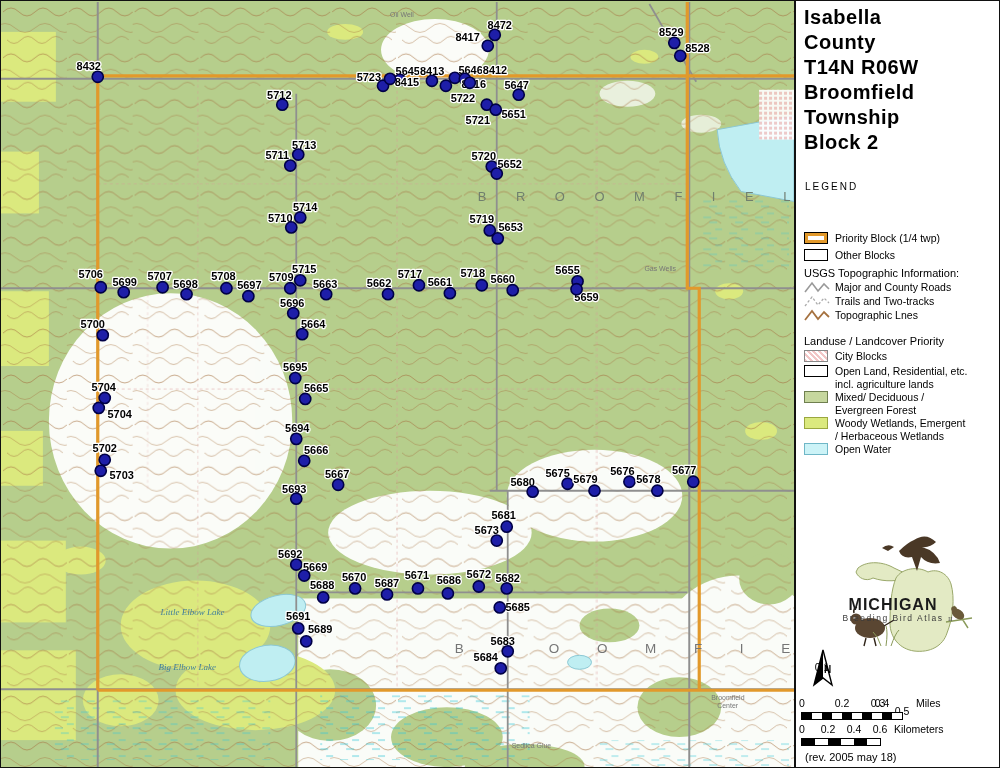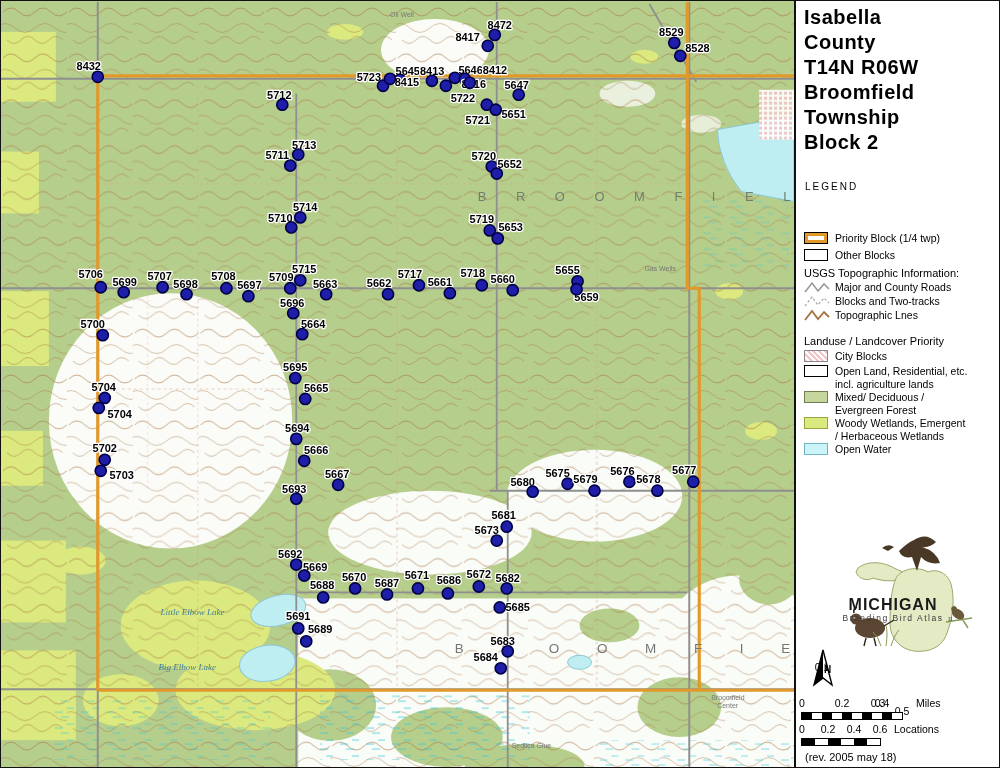--- a/index.html
+++ b/index.html
@@ -346,21 +346,21 @@
       <svg class="zig" viewBox="0 0 26 13">
           <path d="M1,11 L8,2 L14,10 L20,3 L25,8" fill="none" stroke="#999" stroke-width="1.6"></path>
         </svg>
       <span class="lg-label">Major and County Roads</span>
     </div>
 
     <div class="lg-row" style="top:294px">
       <svg class="zig" viewBox="0 0 26 13">
           <path d="M1,11 L8,2 L14,10 L20,3 L25,8" fill="none" stroke="#aaa" stroke-width="1.3" stroke-dasharray="2.5,2"></path>
         </svg>
-      <span class="lg-label">Blocks and Two-tracks</span>
+      <span class="lg-label">Trails and Two-tracks</span>
     </div>
 
     <div class="lg-row" style="top:308px">
       <svg class="zig" viewBox="0 0 26 13">
           <path d="M1,11 L8,2 L14,10 L20,3 L25,8" fill="none" stroke="#a5713f" stroke-width="1.8"></path>
         </svg>
       <span class="lg-label">Topographic Lnes</span>
     </div>
 
     <div class="lg-head" style="top:334px">Landuse / Landcover Priority</div>
@@ -454,21 +454,21 @@
         <div class="seg w" style="width: 10px;"></div>
         <div class="seg b" style="width: 10px;"></div>
         <div class="seg w" style="width: 10px;"></div>
       </div>
 
     <div id="km-ticks" style="position: absolute;">
         <span class="tick" style="left: 6px; top: 722px;">0</span>
         <span class="tick" style="left: 32px; top: 722px;">0.2</span>
         <span class="tick" style="left: 58px; top: 722px;">0.4</span>
         <span class="tick" style="left: 84px; top: 722px;">0.6</span>
-        <span class="unit" style="left: 98px; top: 722px;">Locations</span>
+        <span class="unit" style="left: 98px; top: 722px;">Kilometers</span>
       </div>
     <div class="bar" id="km-bar" style="left:5px;top:737px;width:78px">
         <div class="seg b" style="width: 13px;"></div>
         <div class="seg w" style="width: 13px;"></div>
         <div class="seg b" style="width: 13px;"></div>
         <div class="seg w" style="width: 13px;"></div>
         <div class="seg b" style="width: 13px;"></div>
         <div class="seg w" style="width: 13px;"></div>
       </div>
 

